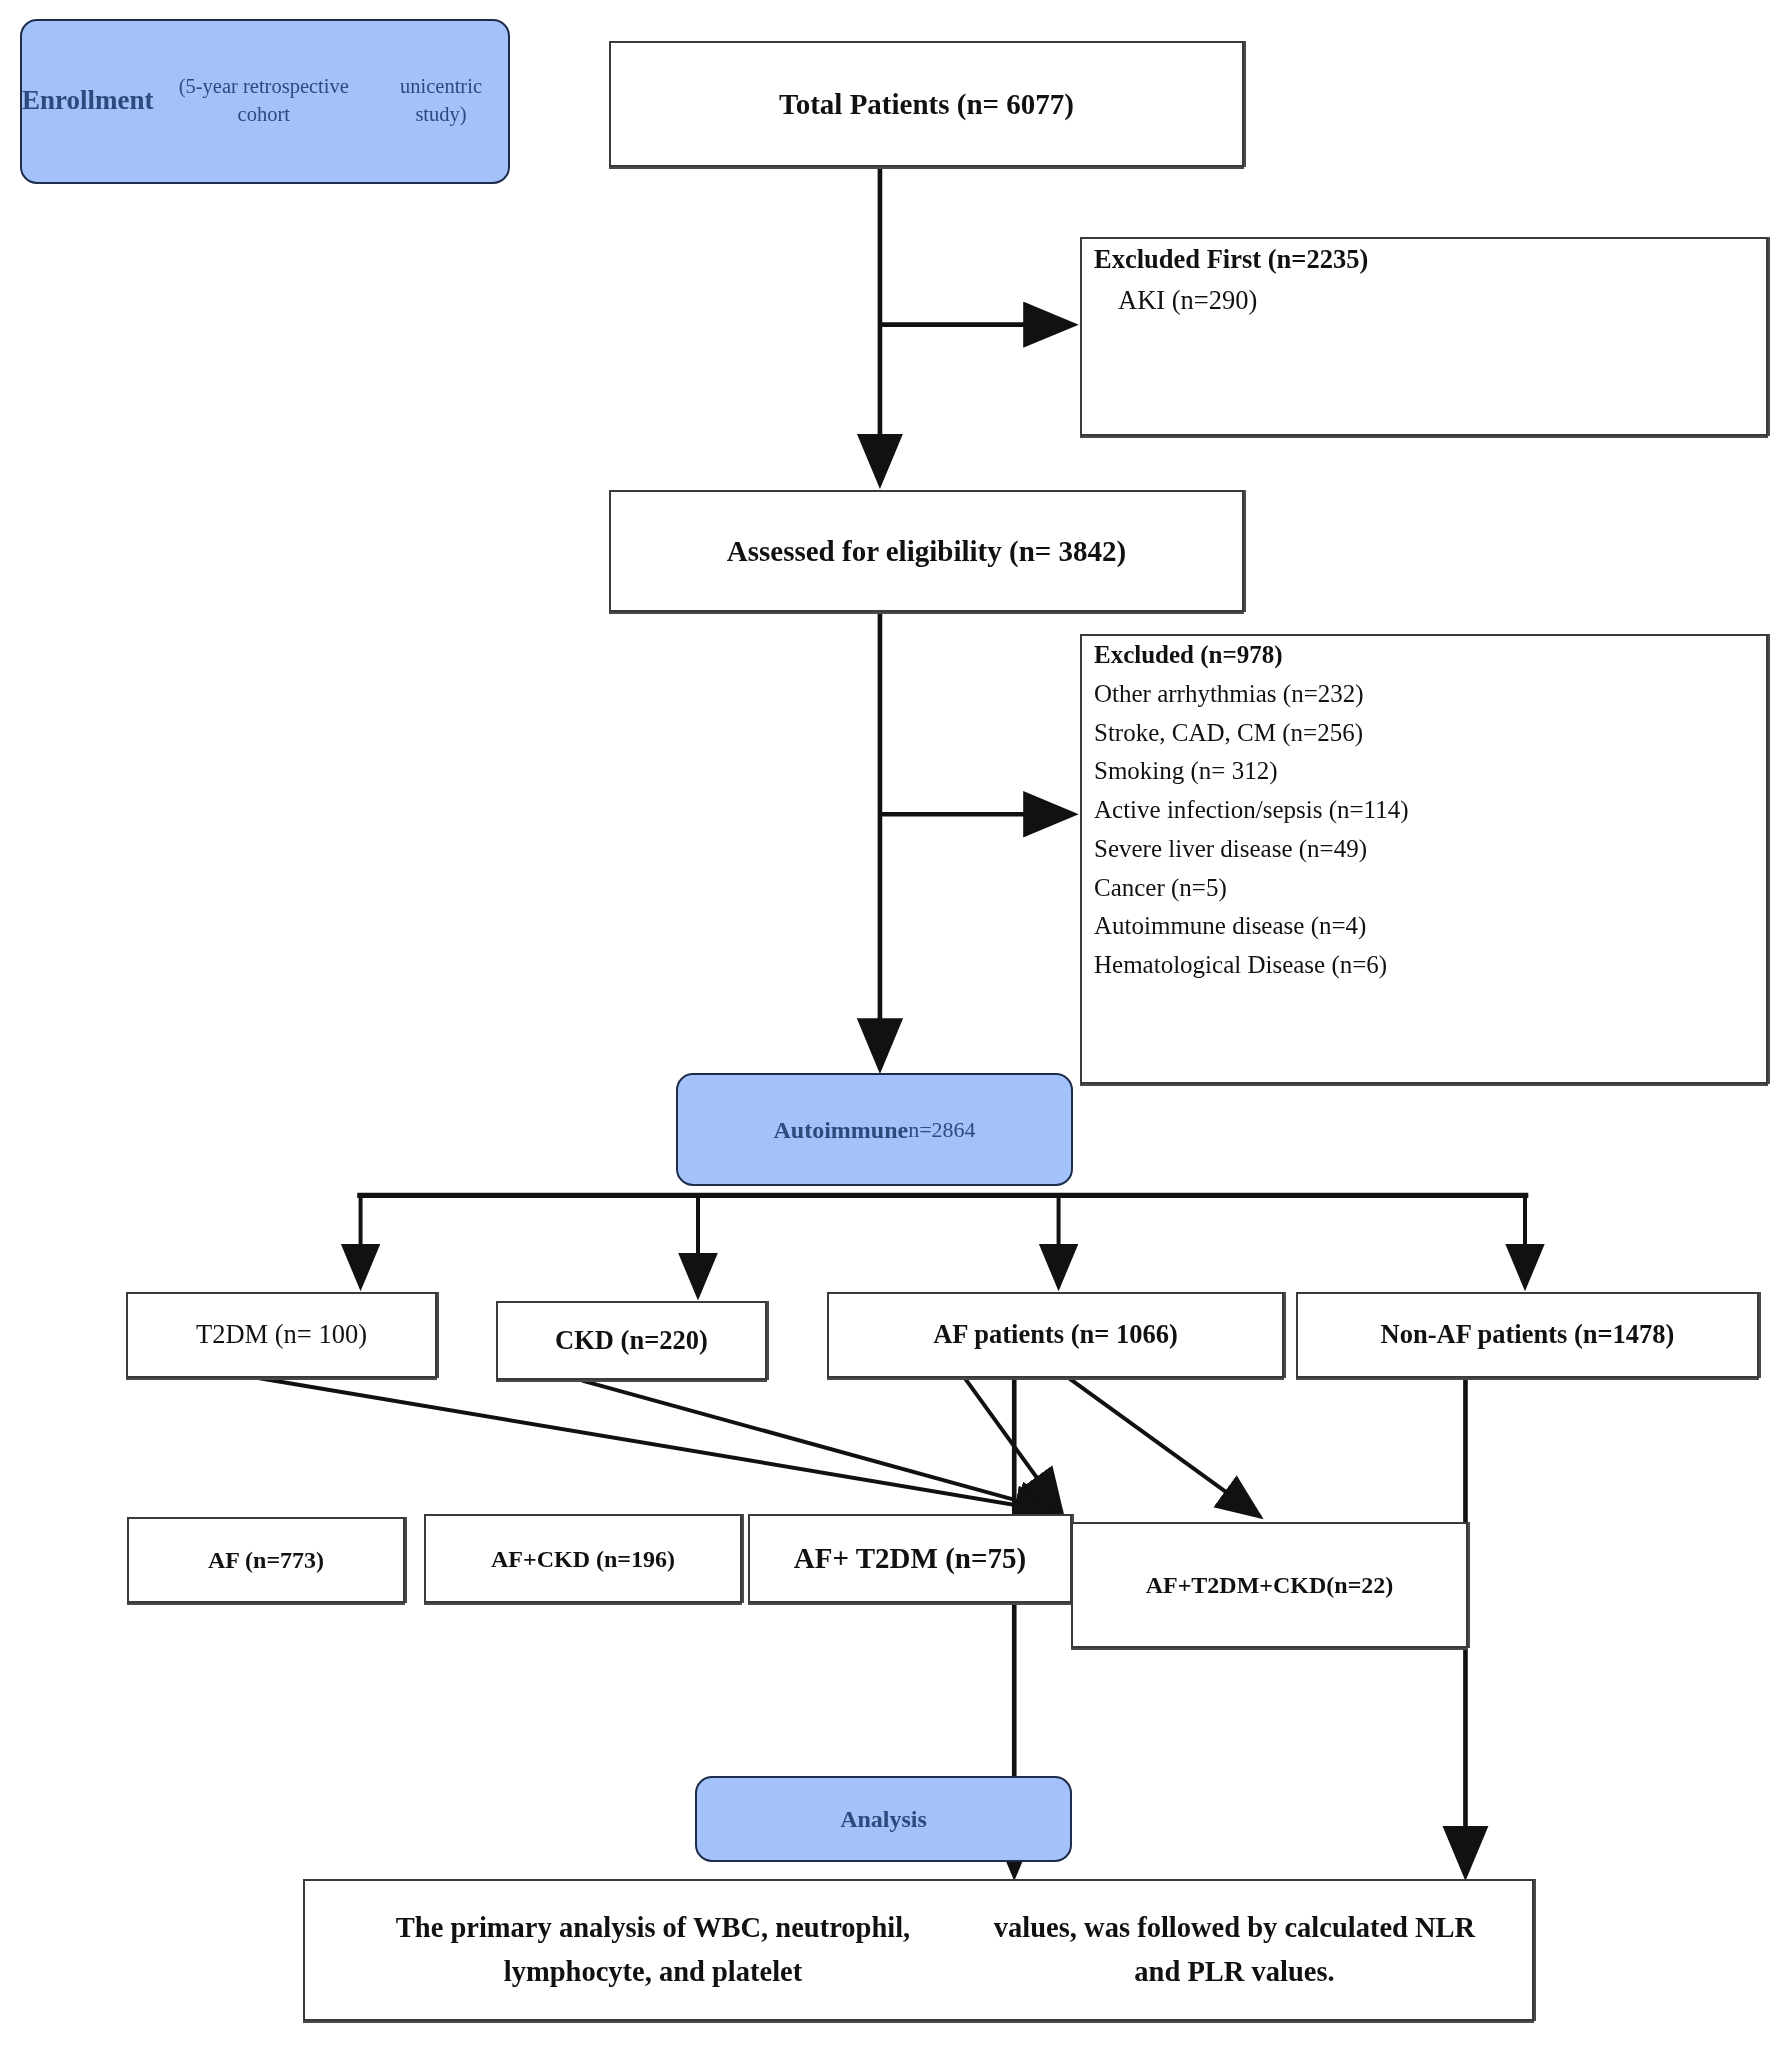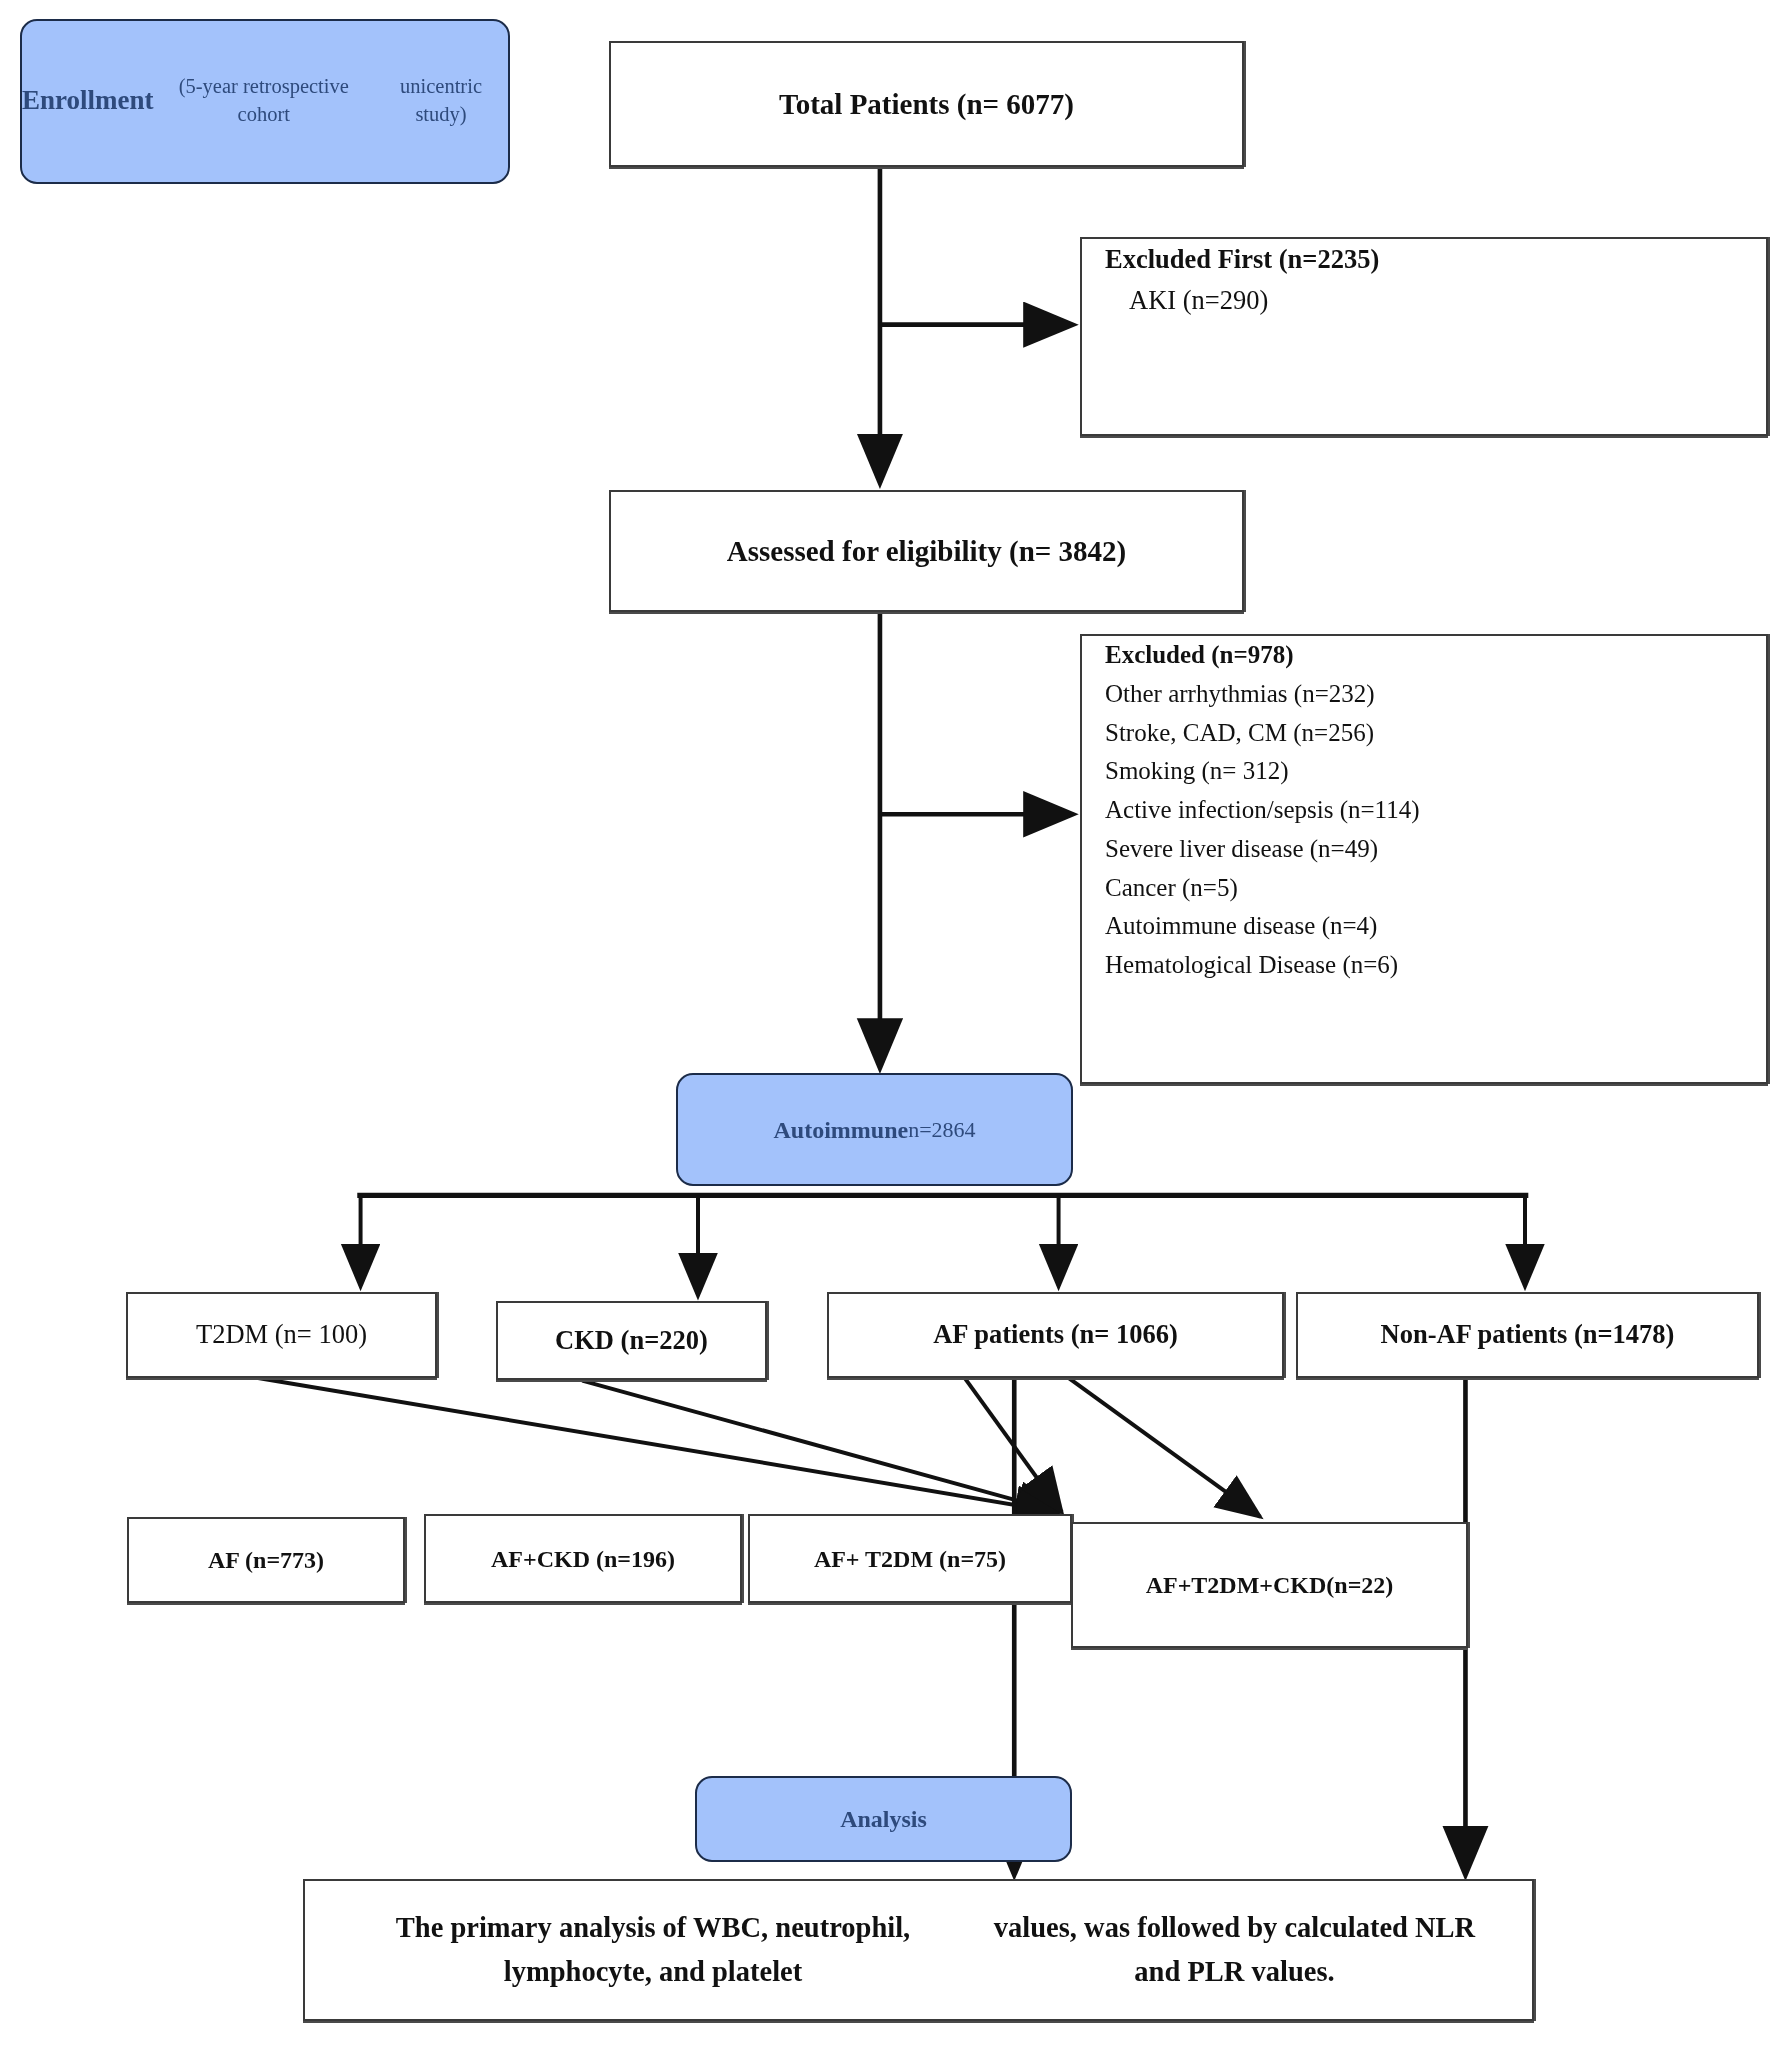--- a/index.html
+++ b/index.html
@@ -59,21 +59,21 @@
   .sub {
     color: #111111;
     line-height: 1.35;
   }
   .line {
     color: #111111;
     line-height: 1.55;
     white-space: nowrap;
   }
   .lines-wrap {
-    padding: 0 0 0 23px;
+    padding: 0 0 0 12px;
     width: 100%;
     box-sizing: border-box;
   }
 
   
   #node-enrollment   { left: 20px;   top: 18.5px;   width: 490px;  height: 165px; }
   #node-total        { left: 609px;  top: 41px;   width: 635px;  height: 126px; }
   #node-excluded1    { left: 1080px; top: 237px;  width: 688px; height: 199px; }
   #node-assessed     { left: 609px;  top: 490px;  width: 635px;  height: 122px; }
   #node-excluded2    { left: 1080px; top: 634px;  width: 688px; height: 450px; }
@@ -100,21 +100,21 @@
   #node-excluded2 .line { font-size: 25px; }
   #node-excluded2 .line.hdr { font-weight: bold; }
   #node-allocation .ttl { font-size: 24px; }
   #node-allocation .sub { font-size: 22px; }
   #node-t2dm .ttl  { font-size: 26.5px; font-weight: normal; }
   #node-ckd .ttl   { font-size: 26.5px; font-weight: bold; }
   #node-af .ttl    { font-size: 26.5px; }
   #node-nonaf .ttl { font-size: 26.5px; }
   #node-sub-af .ttl     { font-size: 24px; }
   #node-sub-afckd .ttl  { font-size: 24px; }
-  #node-sub-aft2dm .ttl { font-size: 24px; }
+  #node-sub-aft2dm .ttl { font-size: 29px; }
   #node-sub-all .ttl    { font-size: 24px; }
   #node-analysis .ttl   { font-size: 24px; }
   #node-final .ttl      { font-size: 28.5px; line-height: 1.55; }
   #node-final { padding: 0 32px; }
 </style>
 </head>
 <body>
 
 <div id="flow-root">
 

